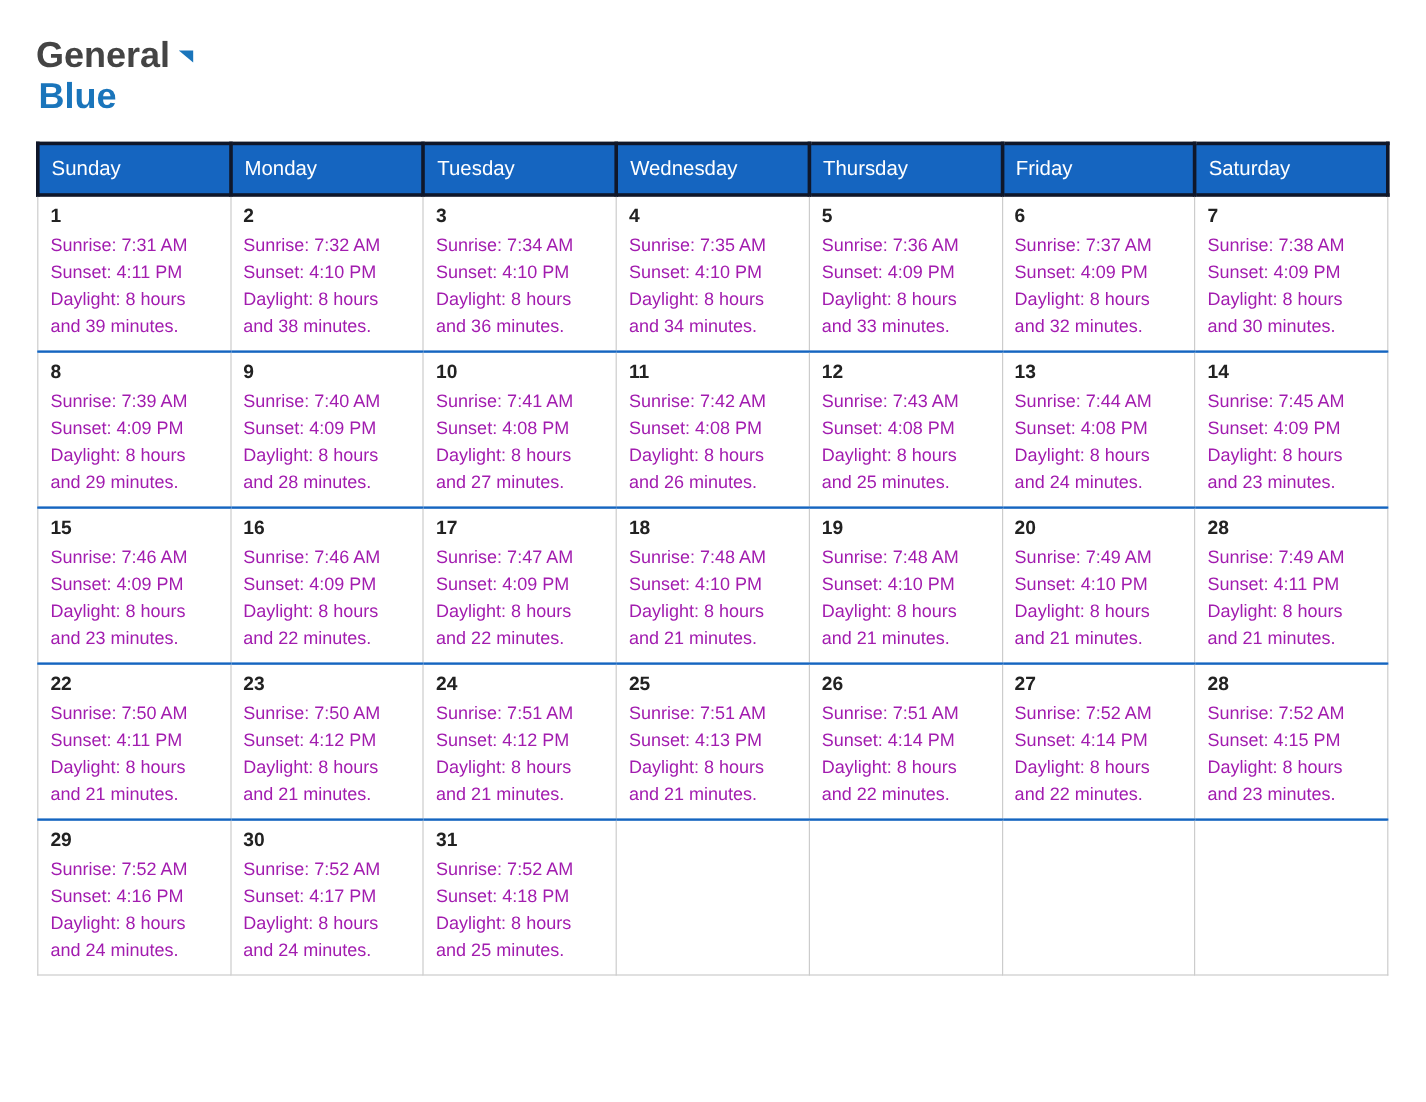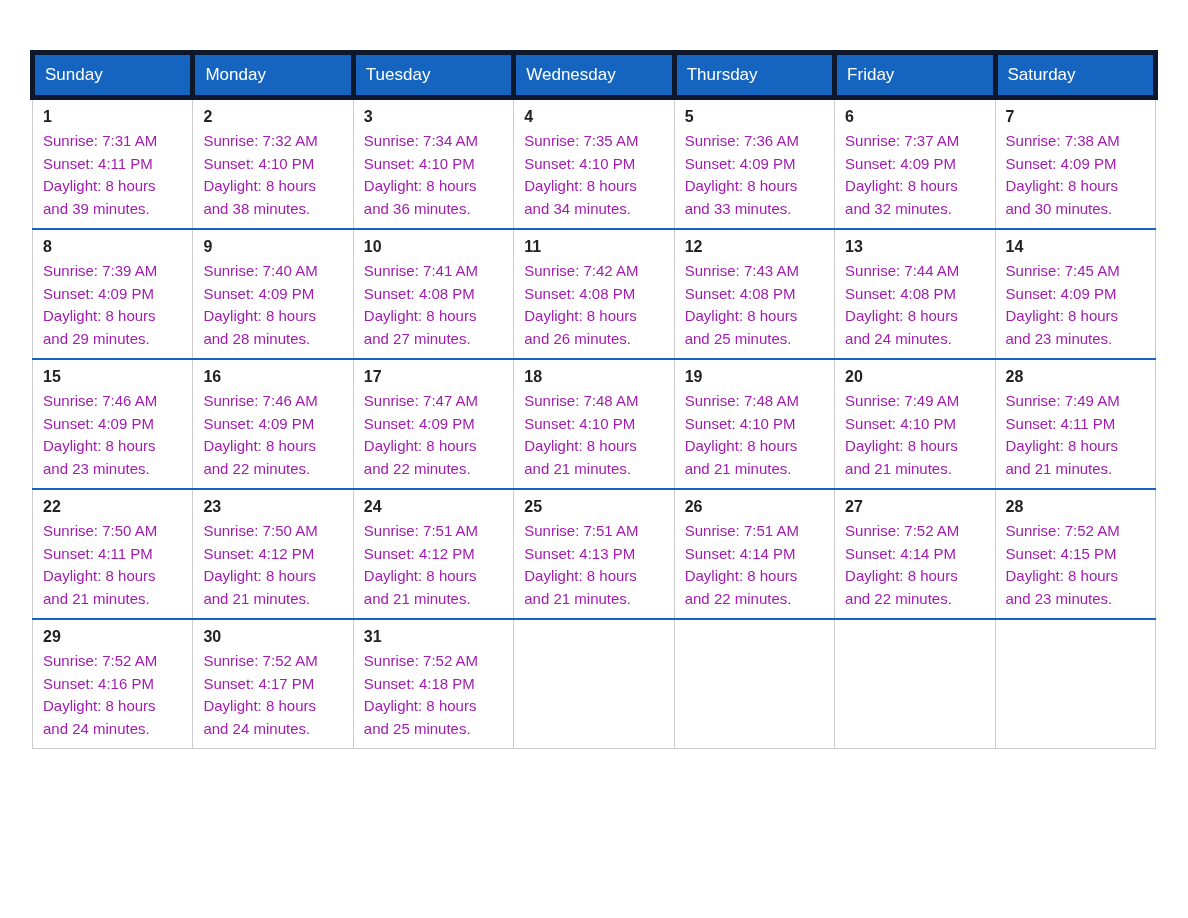--- a/index.html
+++ b/index.html
@@ -35,21 +35,21 @@
       border-collapse: collapse;
       table-layout: fixed;
     }
     thead tr th {
       background-color: #1565c0;
       color: #fff;
       padding: 10px 10px;
       font-size: 17px;
       font-weight: normal;
       text-align: left;
-      border: 5px solid #0f172a;
+      border: 3px solid #0f172a;
     }
     tbody tr td {
       vertical-align: top;
       padding: 8px 10px;
       font-size: 13px;
       color: #333;
       border: 1px solid #ccc;
       border-top: 2px solid #1565c0;
       height: 110px;
     }
@@ -77,20 +77,31 @@
     .logo-line2 {
       display: flex;
       align-items: center;
       margin-left: 2px;
     }
   </style>
 </head>
 <body>
 
 <div class="header-area">
+  <div class="logo-wrapper">
+    <div class="logo-line1">
+      <span style="font-size:30px;font-weight:bold;color:#444;">General</span>
+      <svg width="20" height="20" viewBox="0 0 20 20" style="margin-left:3px;margin-top:2px;">
+        <polygon points="4,4 16,4 16,14" fill="#1a75bb"></polygon>
+      </svg>
+    </div>
+    <div class="logo-line2">
+      <span style="font-size:30px;font-weight:bold;color:#1a75bb;">Blue</span>
+    </div>
+  </div>
   <div class="title-area">
   </div>
 </div>
 
 <table>
   <thead>
     <tr>
     <th>Sunday</th>
         <th>Monday</th>
         <th>Tuesday</th>

